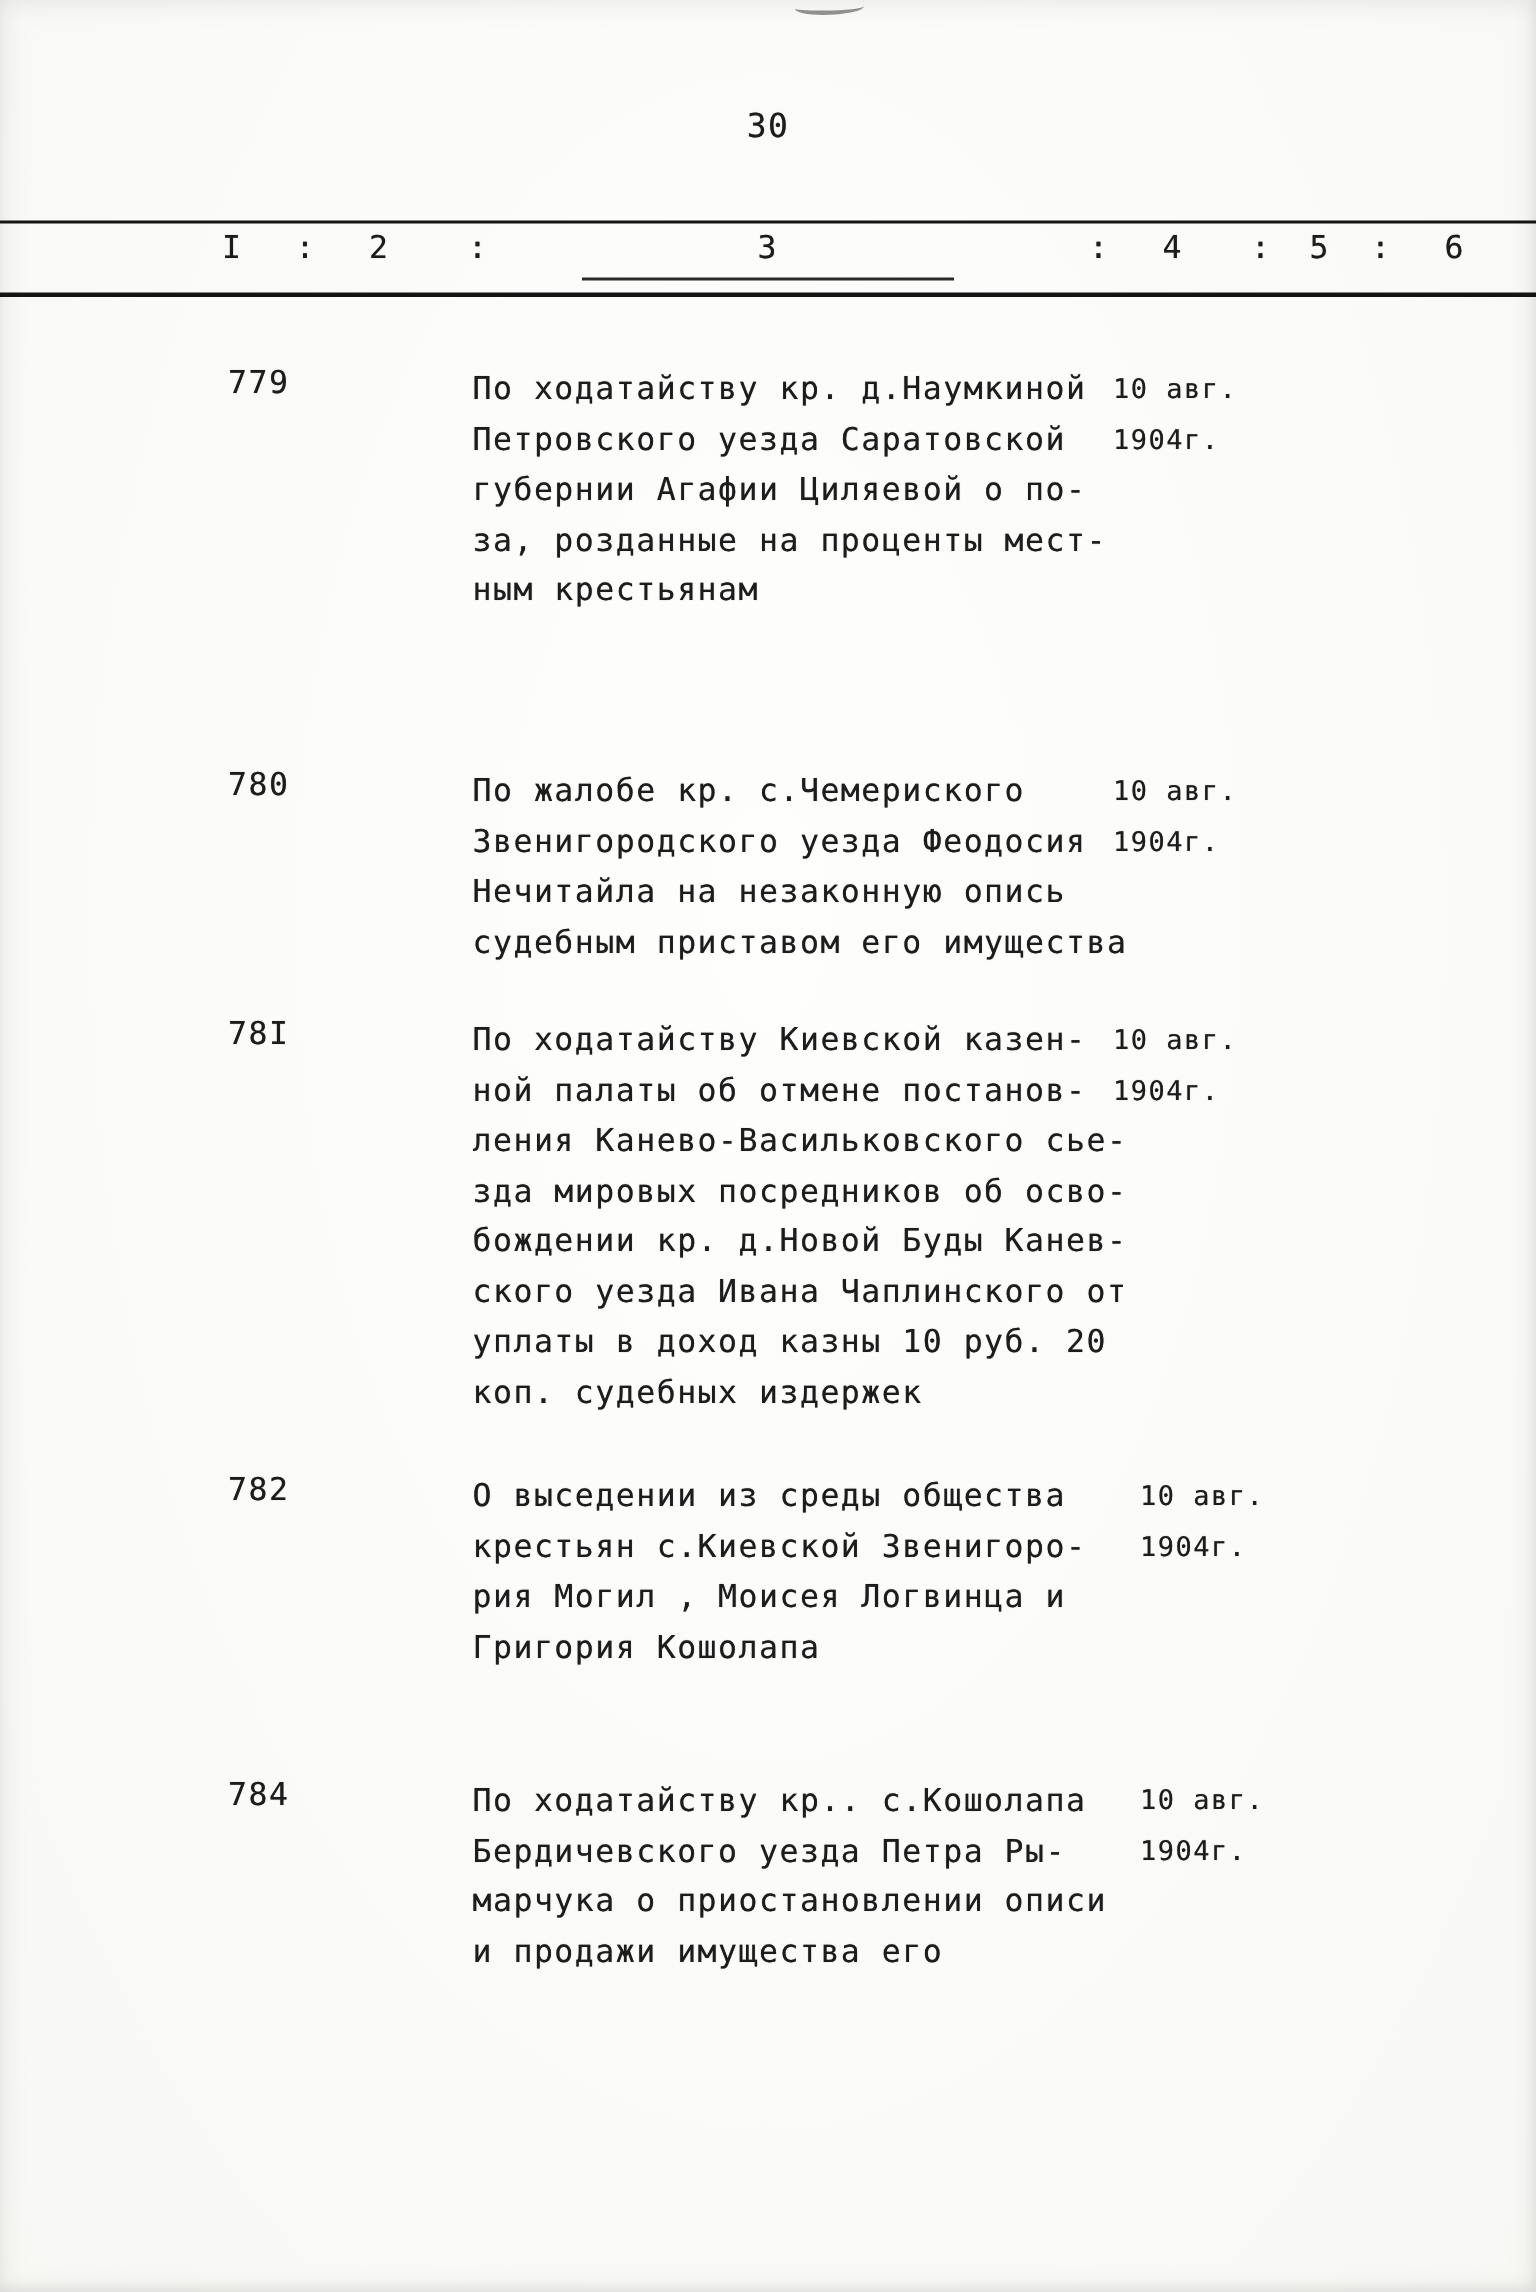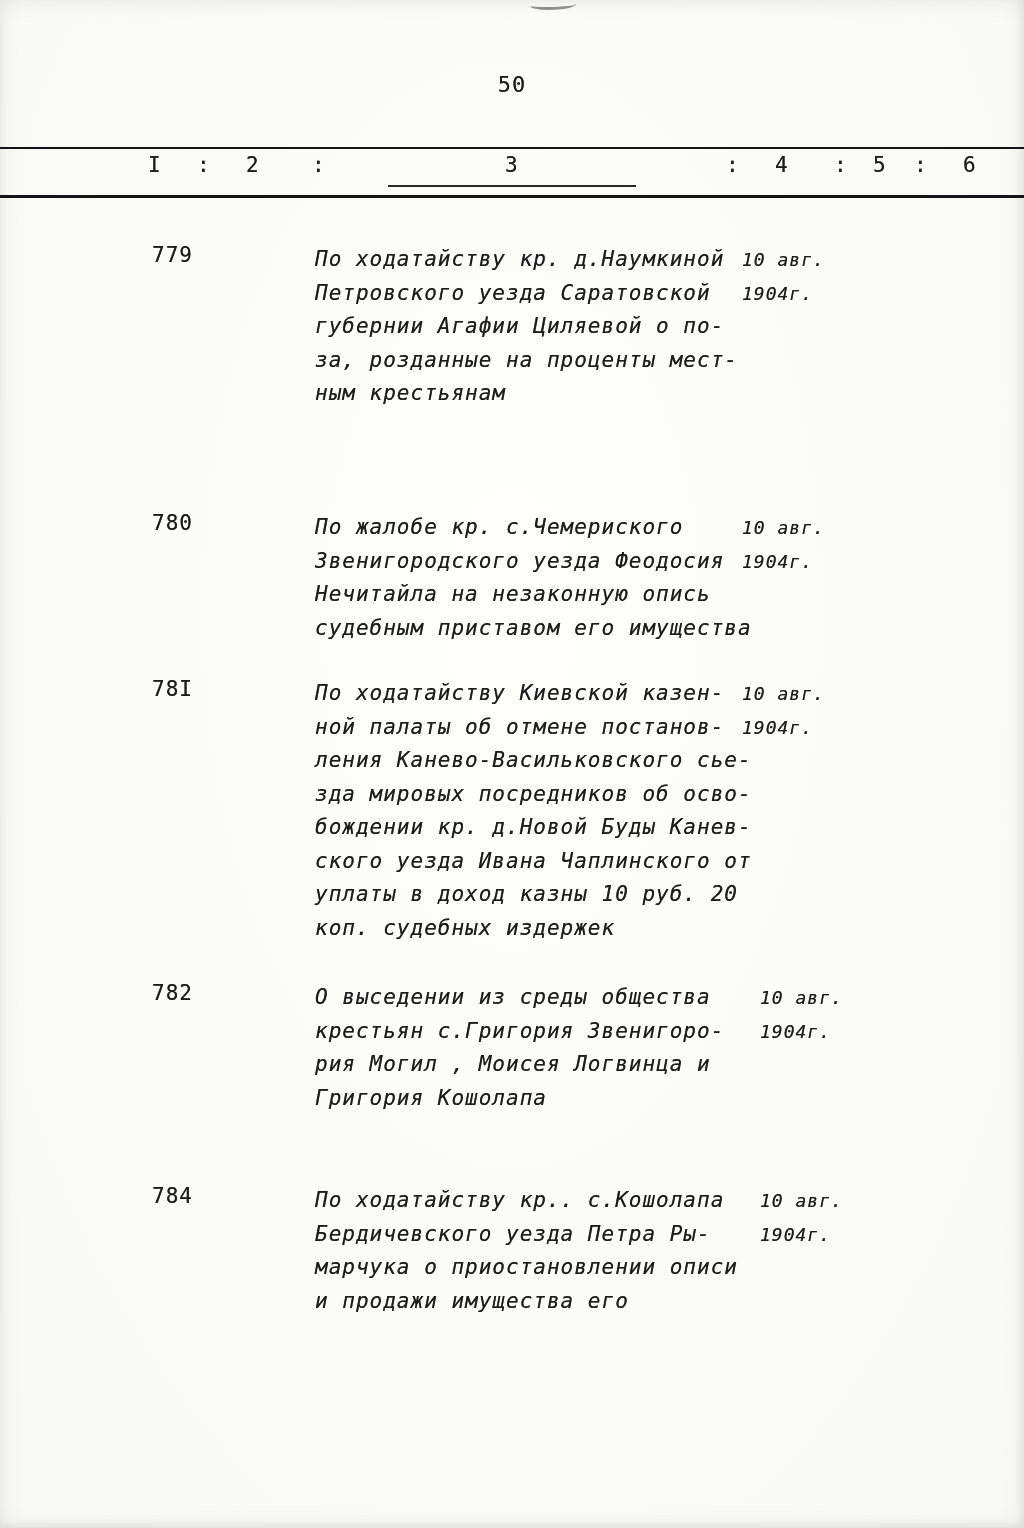--- a/index.html
+++ b/index.html
@@ -27,36 +27,36 @@
   }
   .rule{position:absolute;left:0;width:1024px;background:#141414;}
   .rule-top{top:147px;height:2px;}
   .rule-bottom{top:195px;height:3px;}
   .rule-mid{position:absolute;top:185px;left:388px;width:248px;height:2px;background:#2a2a2a;}
   .hdr{position:absolute;top:153px;font-size:21px;}
   .entry-num{position:absolute;left:152px;font-size:21px;}
   .entry-text{position:absolute;left:315px;font-size:21px;line-height:33.5px;}
   .entry-date{position:absolute;left:742px;font-size:18px;line-height:33.5px;}
   .entry-date.shift{left:760px;}
-  .line{height:33.5px;font-style:italic;}
+  .line{height:33.5px;}
   
   .artifact-top{
     position:absolute;top:0;left:530px;width:46px;height:7px;
     border-bottom:3px solid rgba(60,60,60,0.55);
     border-radius:0 0 60% 40%;
   }
 </style>
 </head>
 <body>
 
 <div class="page">
 
   <div class="artifact-top"></div>
 
-  <div class="page-number tw">50</div>
+  <div class="page-number tw">30</div>
 
   <div class="rule rule-top"></div>
 
   <div class="hdr tw" style="left:148px">I</div>
   <div class="hdr tw" style="left:197px">:</div>
   <div class="hdr tw" style="left:246px">2</div>
   <div class="hdr tw" style="left:312px">:</div>
   <div class="hdr tw" style="left:505px">3</div>
   <div class="hdr tw" style="left:726px">:</div>
   <div class="hdr tw" style="left:775px">4</div>
@@ -112,21 +112,21 @@
     <div class="entry-date" style="top:677px">
       <div class="line tw">10 авг.</div>
       <div class="line tw">1904г.</div>
     </div>
   </div>
 
   <div>
     <div class="entry-num tw" style="top:981px">782</div>
     <div class="entry-text" style="top:981px">
       <div class="line tw">О выседении из среды общества</div>
-      <div class="line tw">крестьян с.Григория Звенигоро-</div>
+      <div class="line tw">крестьян с.Киевской Звенигоро-</div>
       <div class="line tw">рия Могил , Моисея Логвинца и</div>
       <div class="line tw">Григория Кошолапа</div>
     </div>
     <div class="entry-date shift" style="top:981px">
       <div class="line tw">10 авг.</div>
       <div class="line tw">1904г.</div>
     </div>
   </div>
 
   <div>

